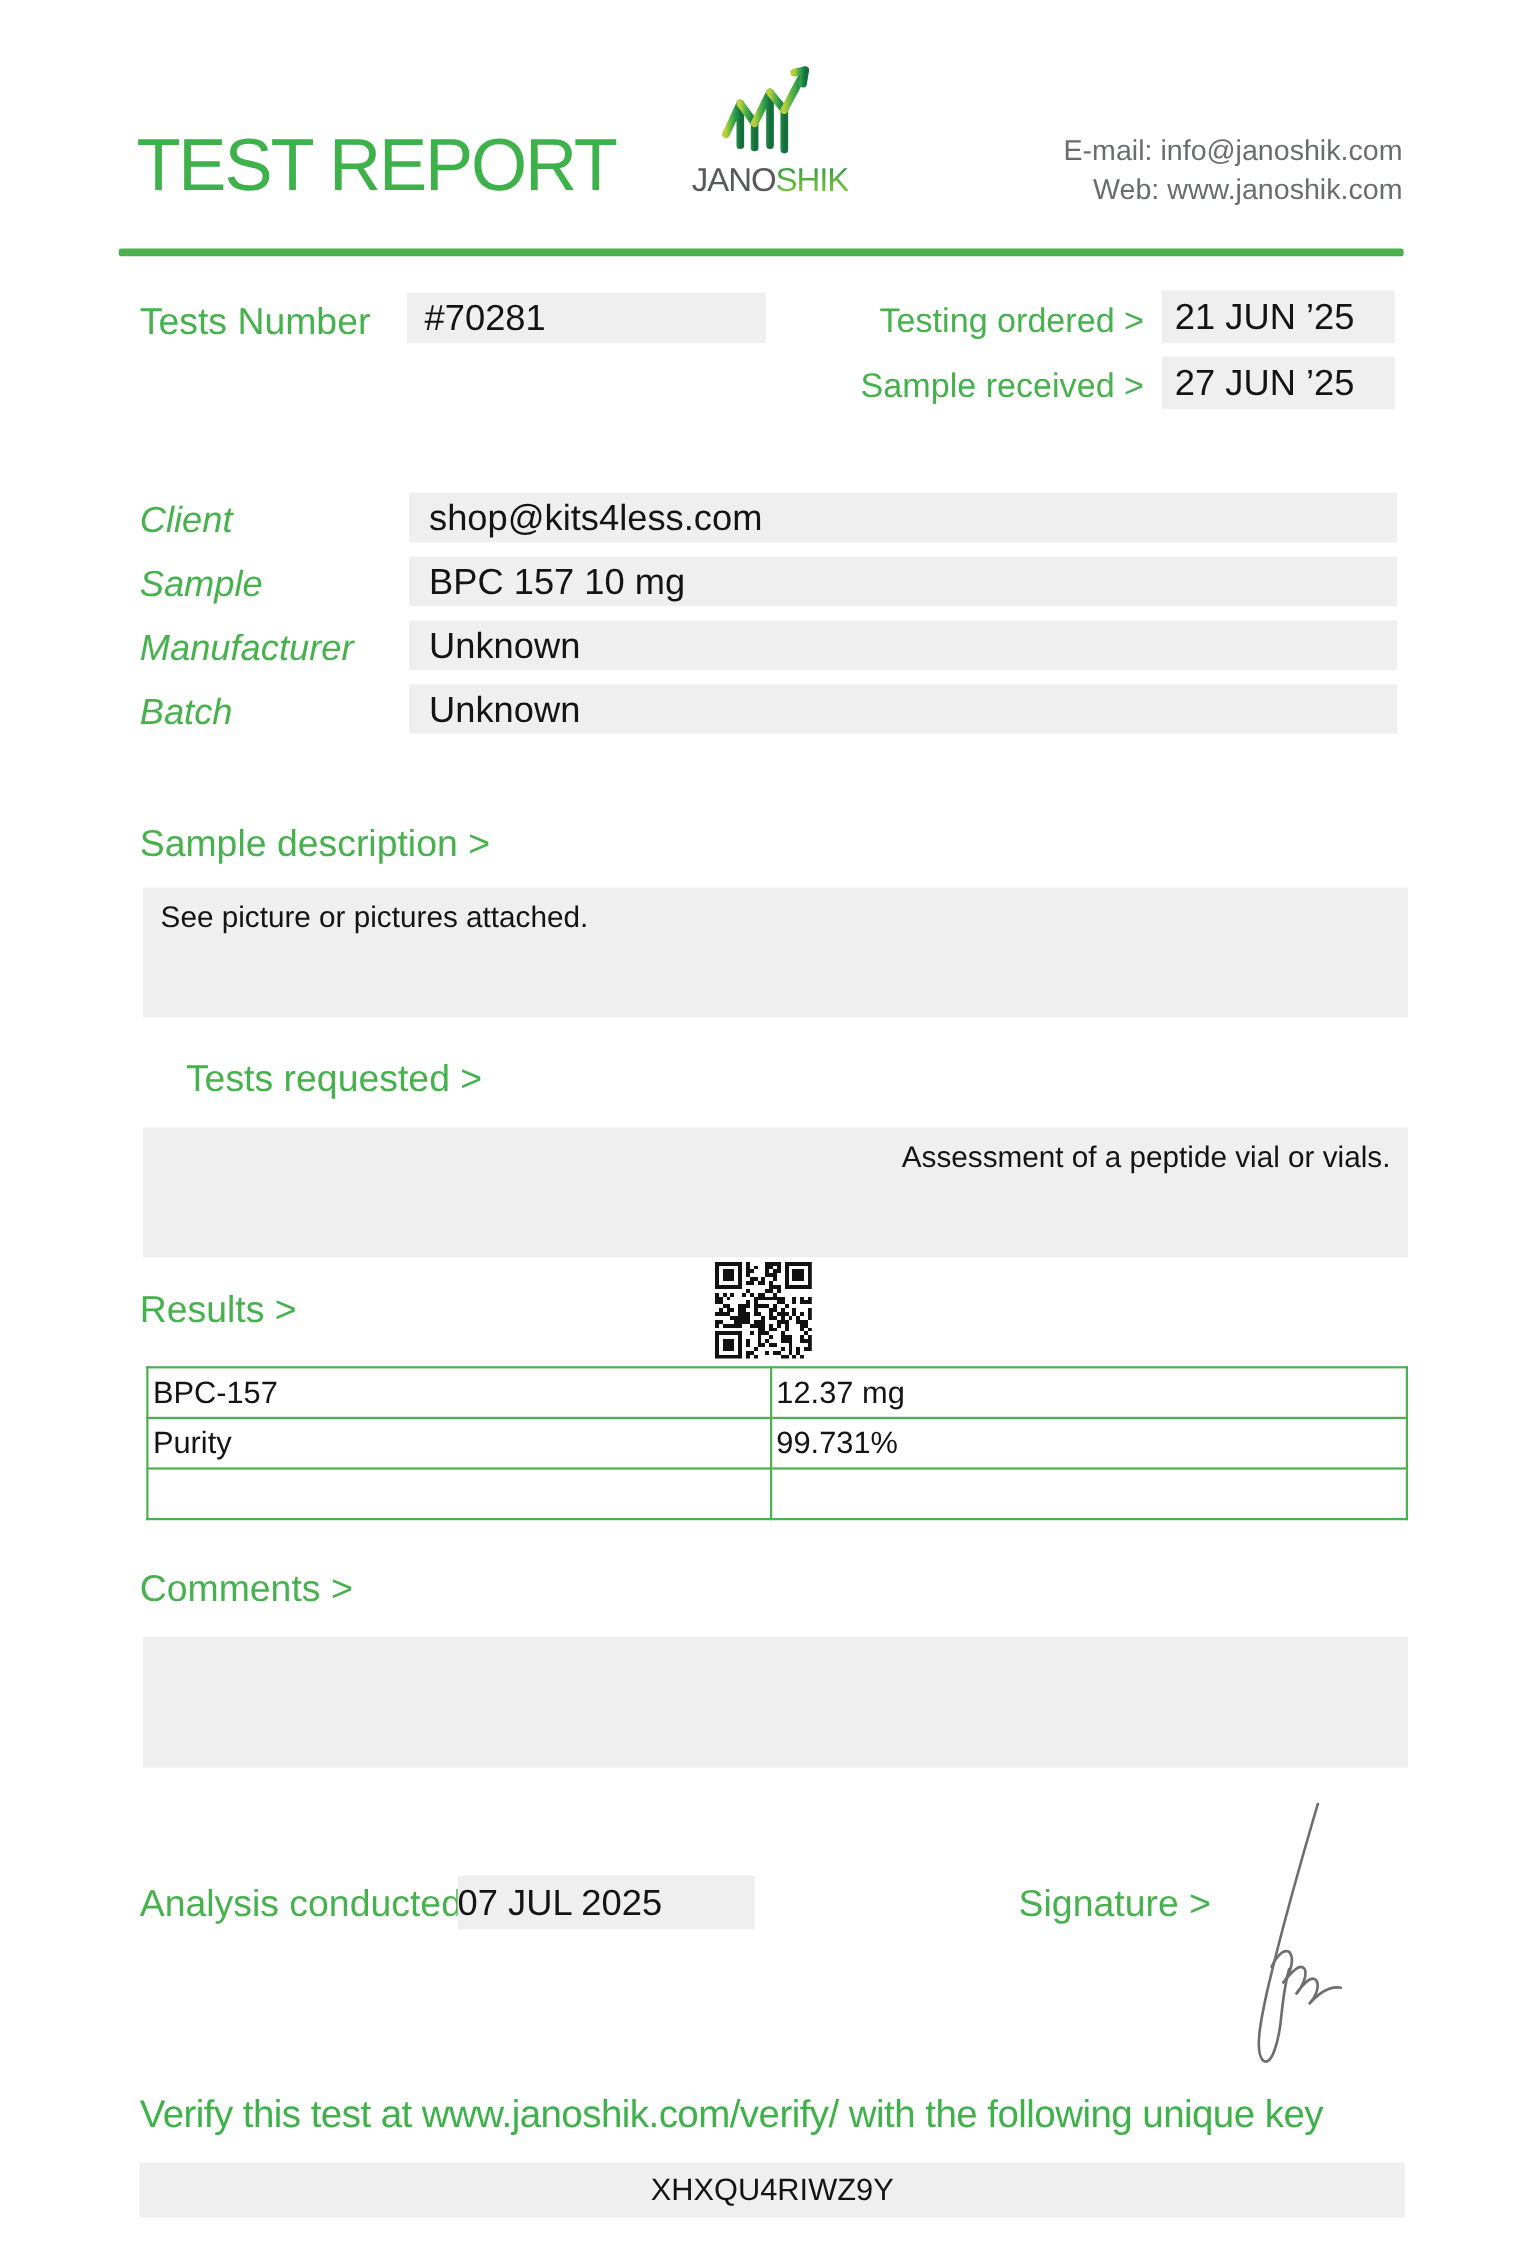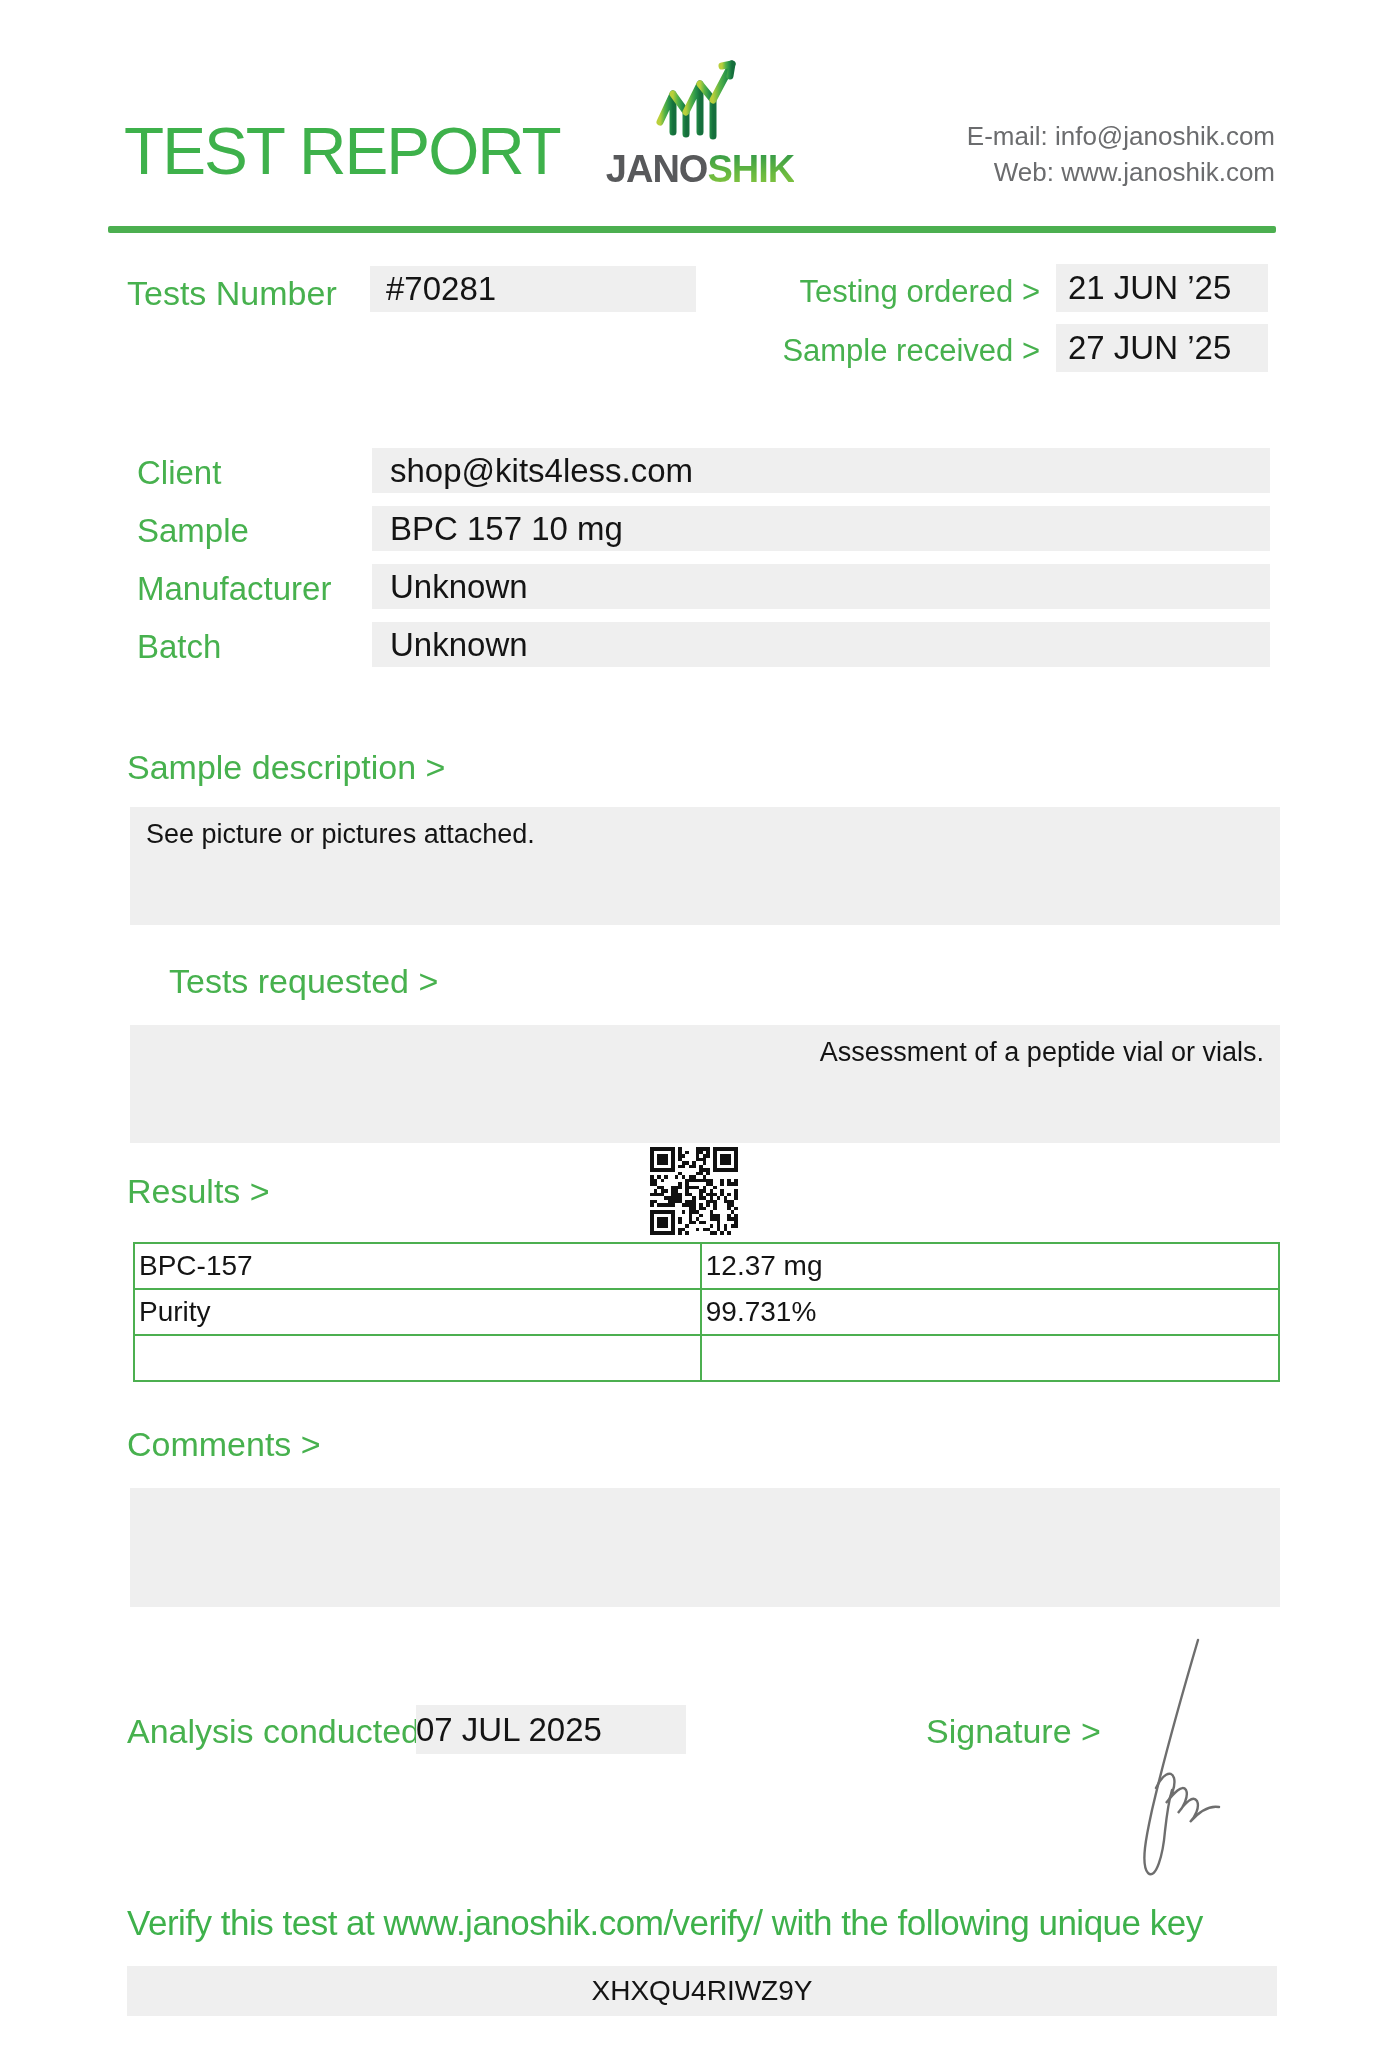--- a/index.html
+++ b/index.html
@@ -23,21 +23,21 @@
     font-size: 67px;
     letter-spacing: -2px;
     color: #3eb14b;
     font-weight: 400;
     transform: scaleX(0.98);
     transform-origin: left;
   }
   .logo-wrap { left: 588px; top: 52px; width: 224px; text-align: center; }
   .logo-icon-svg { display: block; margin: 0 auto 2px auto; }
   .logotype {
-    font-size: 38px; font-weight: bold; letter-spacing: -1px;
+    font-size: 30px; font-weight: normal; letter-spacing: -1px;
     white-space: nowrap;
   }
   .logotype .jano { color: #58595b; }
   .logotype .shik {
     background: linear-gradient(180deg, #27934a 0%, #69b93f 60%, #8cc63f 100%);
     -webkit-background-clip: text; background-clip: text;
     color: transparent;
   }
   .contact {
     right: 113px; top: 118px;
@@ -57,21 +57,21 @@
 
   
   .task-label { left: 127px; top: 274px; }
   .task-box { left: 370px; top: 266px; width: 326px; height: 46px; line-height: 46px; padding-left: 16px; }
   .ordered-label { left: 780px; top: 274px; width: 260px; text-align: right; font-size: 31px; }
   .ordered-box { left: 1056px; top: 264px; width: 212px; height: 48px; line-height: 48px; padding-left: 12px; }
   .received-label { left: 780px; top: 333px; width: 260px; text-align: right; font-size: 31px; }
   .received-box { left: 1056px; top: 324px; width: 212px; height: 48px; line-height: 48px; padding-left: 12px; }
 
   
-  .info-label { left: 137px; }
+  .info-label { left: 127px; font-style: italic; }
   .info-box { left: 372px; width: 898px; height: 45px; line-height: 45px; padding-left: 18px; }
 
   
   .sec-heading { color: #47b14e; font-size: 34px; white-space: nowrap; }
 
   .body-box { left: 130px; width: 1150px; height: 118px; padding: 12px 16px; }
   .body-text { font-size: 27px; color: #141414; }
 
   
   .results-table {

